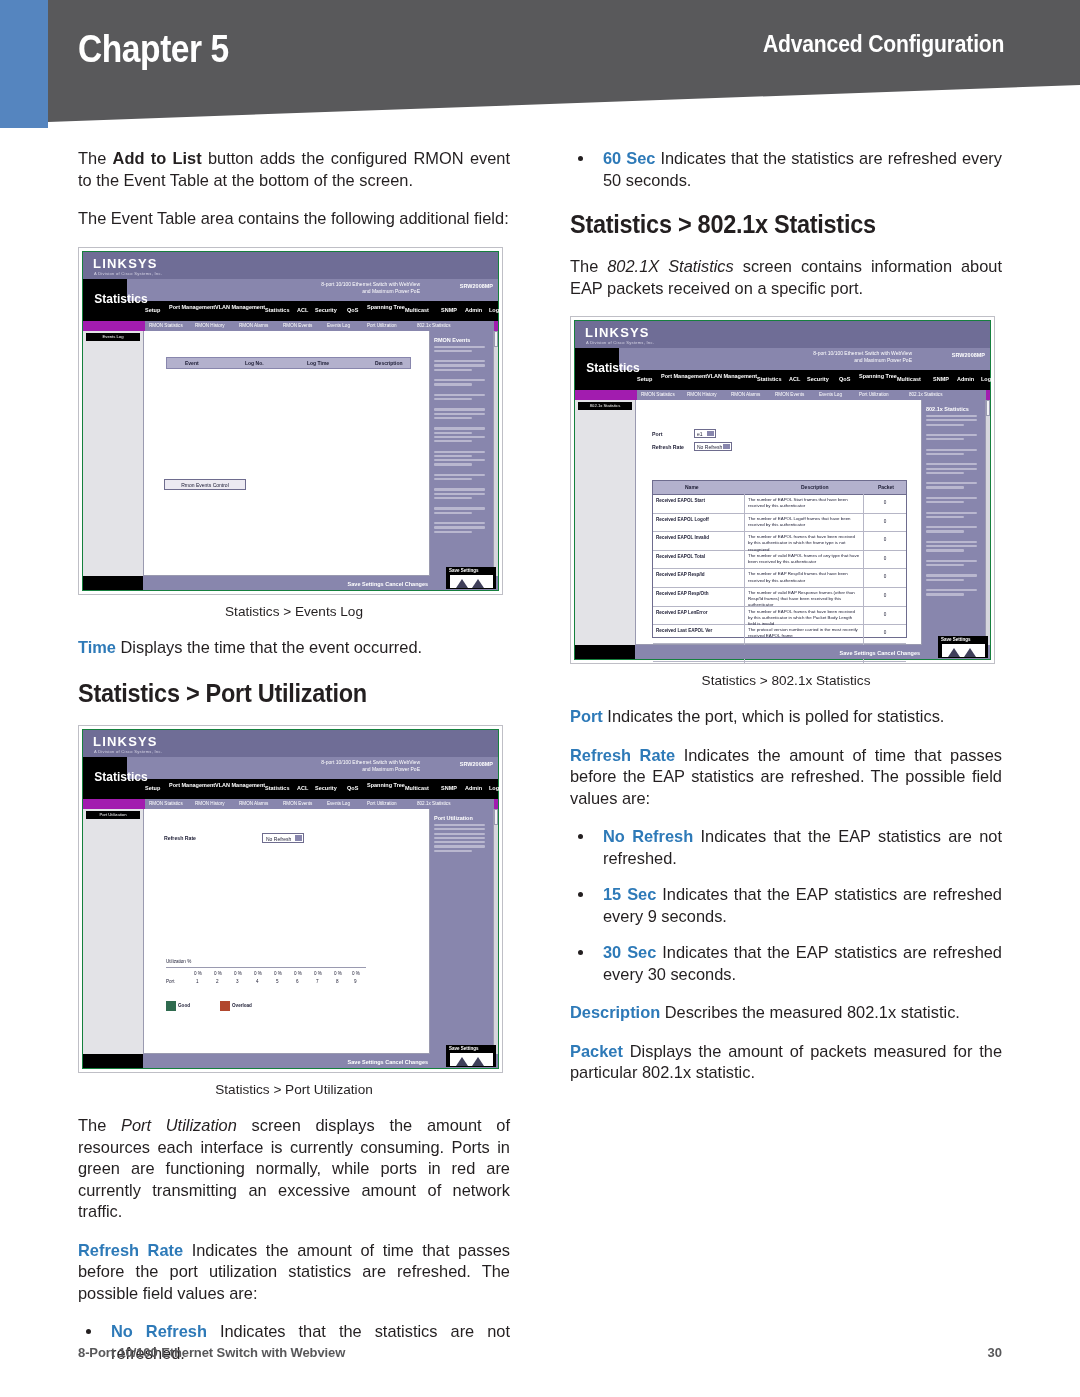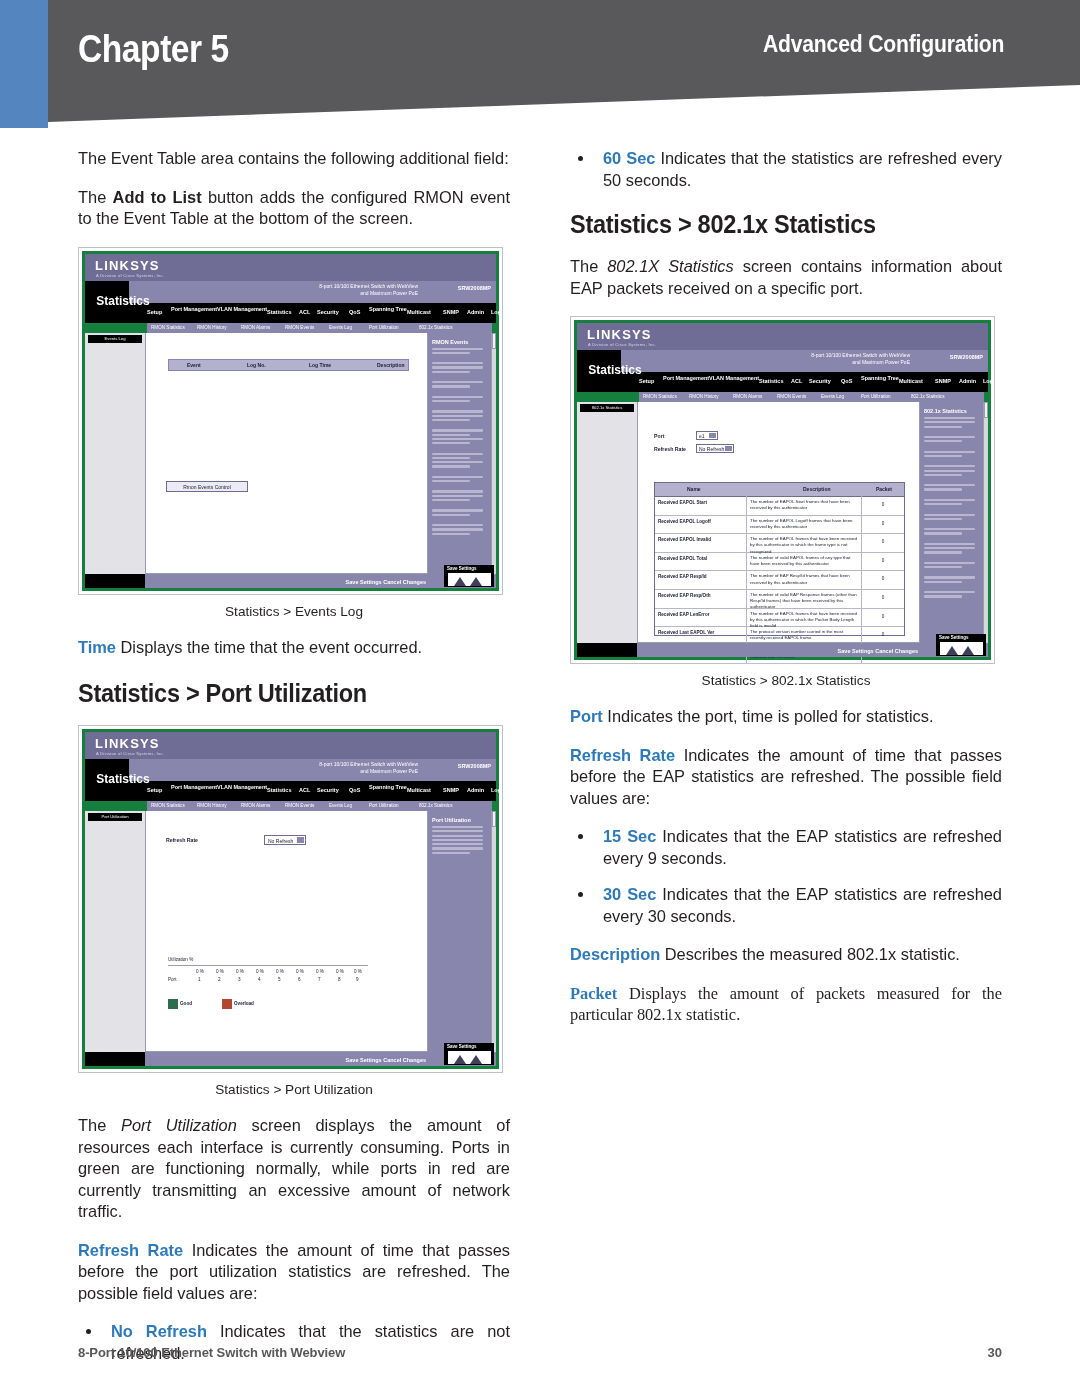--- a/index.html
+++ b/index.html
@@ -49,21 +49,21 @@
   .col-left{left:78px;}
   .col-right{left:570px;}
 
   p.body{
     margin:0 0 17px 0;
     font-size:16.4px;
     line-height:21.5px;
     text-align:justify;
     color:#231f20;
   }
-  p.body.last{margin-bottom:9px;font-family:Liberation Serif, serif;}
+  p.body.last{margin-bottom:9px;}
   p.body .b{font-weight:bold;}
   p.body .i{font-style:italic;}
   .term{color:#2e7ab8;font-weight:bold;}
 
   h2.heading{
     margin:21px 0 17px 0;
     font-size:25px;
     font-weight:bold;
     letter-spacing:-0.3px;
     color:#231f20;
@@ -103,22 +103,22 @@
     position:relative;
     width:425px;height:348px;
     background:#ffffff;
     border:1px solid #bfbfc6;
     box-sizing:border-box;
     overflow:hidden;
     filter:blur(.25px);
   }
   .shot .s-outer{
     position:absolute;left:3px;top:3px;right:3px;bottom:3px;
-    border:3px solid #15803d;
-    background:#15803d;
+    border:1px solid #15803d;
+    background:#a21caf;
   }
   .s-logobar{
     position:absolute;left:0;top:0;right:0;height:27px;
     background:#6f6d96;
   }
   .s-logo{
     position:absolute;left:10px;top:4px;
     color:#ffffff;font-size:13px;font-weight:bold;
     letter-spacing:1.2px;
     font-family:"Liberation Sans", sans-serif;
@@ -315,23 +315,23 @@
 
 <div class="page-header">
   <div class="hdr-blue"></div>
   <div class="hdr-gray"></div>
   <div class="hdr-chapter">Chapter 5</div>
   <div class="hdr-section">Advanced Configuration</div>
 </div>
 
 <div class="col col-left">
 
+  <p class="body"><span>The </span><span class="b">Add to List</span><span> button adds the configured RMON event to the Event Table at the bottom of the screen.</span></p>
+
   <p class="body">The Event Table area contains the following additional field:</p>
-
-  <p class="body"><span>The </span><span class="b">Add to List</span><span> button adds the configured RMON event to the Event Table at the bottom of the screen.</span></p>
 
   <div class="figure">
     <div class="shot">
       <div class="s-outer">
         <div class="s-logobar">
           <div class="s-logo">LINKSYS</div>
           <div class="s-logosub">A Division of Cisco Systems, Inc.</div>
         </div>
         <div class="s-navband"></div>
         <div class="s-prodbar"></div>
@@ -733,25 +733,26 @@
           <div class="mts">
             <div class="pk" style="left:6px"></div>
               <div class="pk" style="left:22px"></div>
           </div>
         </div>
       </div>
     </div>
     <div class="cap">Statistics &gt; 802.1x Statistics</div>
   </div>
 
-  <p class="body"><span class="term">Port</span><span> Indicates the port, time is polled for statistics.</span></p>
+  <p class="body"><span class="term">Port</span><span> Indicates the port, which is polled for statistics.</span></p>
 
   <p class="body"><span class="term">Refresh Rate</span><span> Indicates the amount of time that passes before the EAP statistics are refreshed. The possible field values are:</span></p>
 
   <ul class="bullets">
+    <li><span class="dot"></span><span class="term">No Refresh</span><span> Indicates that the EAP statistics are not refreshed.</span></li>
     <li><span class="dot"></span><span class="term">15 Sec</span><span> Indicates that the EAP statistics are refreshed every 9 seconds.</span></li>
     <li><span class="dot"></span><span class="term">30 Sec</span><span> Indicates that the EAP statistics are refreshed every 30 seconds.</span></li>
   </ul>
 
 
   <p class="body"><span class="term">Description</span><span> Describes the measured 802.1x statistic.</span></p>
 
   <p class="body last"><span class="term">Packet</span><span> Displays the amount of packets measured for the particular 802.1x statistic.</span></p>
 </div>
 

